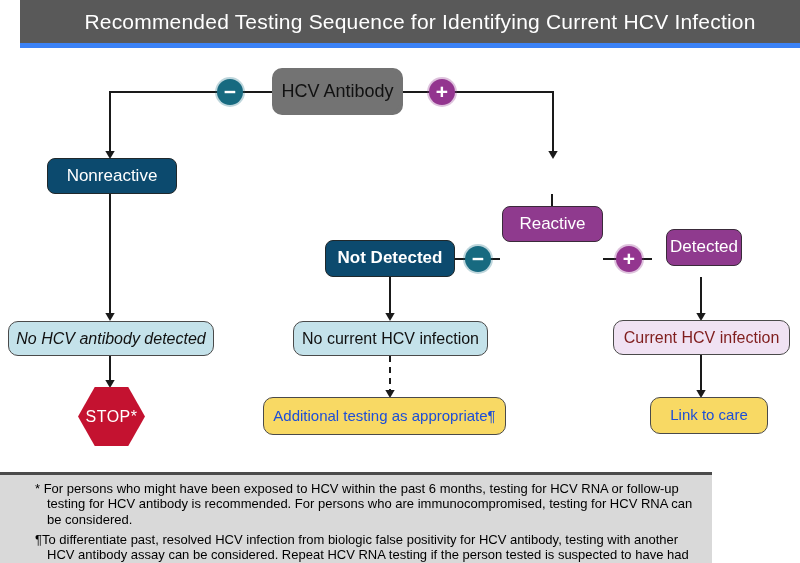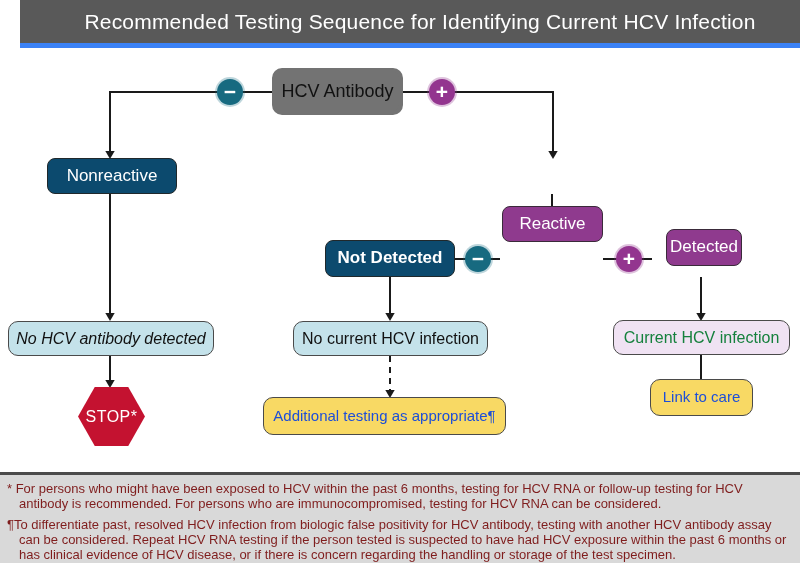--- a/index.html
+++ b/index.html
@@ -19,21 +19,21 @@
   .ln{fill:none;stroke:#1a1a1a;stroke-width:2;}
   .dashed{stroke-dasharray:6 5;}
   .node{
     position:absolute;z-index:1;box-sizing:border-box;
     display:flex;align-items:center;justify-content:center;text-align:center;line-height:1.1;
   }
   .orange{background:#737373;border:4px solid #737373;border-radius:10px;font-size:18px;color:#111;}
   .teal{background:#0c4a6e;border:1.5px solid #20282b;border-radius:8px;font-size:17px;color:#fff;}
   .purple{background:#8F3A8E;border:1.5px solid #3a2a3a;border-radius:8px;font-size:17px;color:#fff;}
   .lightblue{background:#C4E2EA;border:1.4px solid #4a4a4a;border-radius:10px;font-size:16px;color:#111;}
-  .lavender{background:#F0E2F3;border:1.4px solid #4a4a4a;border-radius:10px;font-size:16px;color:#15803d;}
+  .lavender{background:#F0E2F3;border:1.4px solid #4a4a4a;border-radius:10px;font-size:16px;color:#7f1d1d;}
   .yellow{background:#F8D964;border:1.5px solid #4a4a4a;border-radius:10px;font-size:15px;color:#1d4ed8;}
   .stop{
     background:#C41230;color:#fff;font-size:16px;letter-spacing:.5px;z-index:2;
     clip-path:polygon(25% 0%,75% 0%,100% 50%,75% 100%,25% 100%,0% 50%);
   }
   .sign{
     position:absolute;z-index:2;width:26px;height:26px;border-radius:50%;
     display:flex;align-items:center;justify-content:center;
     color:#fff;font-size:21px;font-weight:700;line-height:1;padding-bottom:2px;box-sizing:border-box;
   }
@@ -44,30 +44,30 @@
   #b-nonreactive{left:47px;top:115px;width:130px;height:36px;}
   #b-reactive{left:502px;top:115px;width:101px;height:36px;margin-top:48px;}
   #b-notdetected{left:325px;top:197px;width:130px;height:37px;font-weight:bold;}
   #b-rna{left:500px;top:191px;width:103px;height:49px;}
   #b-detected{left:652px;top:186px;width:76px;height:37px;margin-left:14px;}
   #b-noab{left:8px;top:278px;width:206px;height:35px;font-style:italic;}
   #b-nocur{left:293px;top:278px;width:195px;height:35px;}
   #b-cur{left:613px;top:277px;width:177px;height:35px;}
   #b-stop{left:78px;top:344px;width:67px;height:59px;}
   #b-addtest{left:263px;top:354px;width:243px;height:38px;}
-  #b-link{left:650px;top:336px;width:103px;height:37px;text-align:right;}
+  #b-link{left:650px;top:354px;width:118px;height:37px;text-align:right;}
   #s-ab-neg{left:217px;top:36px;}
   #s-ab-pos{left:429px;top:36px;}
   #s-rna-neg{left:465px;top:203px;}
   #s-rna-pos{left:616px;top:203px;}
   
   .footer{
-    position:absolute;left:0;top:472px;width:800px;height:91px;box-sizing:border-box;
-    background:#D9D9D9;border-top:3px solid #4B4B4B;padding:6px 8px 0 7px;
-    font-size:13px;line-height:1.18;color:#7f1d1d;
+    position:absolute;left:0;top:472px;width:712px;height:91px;box-sizing:border-box;
+    background:#D9D9D9;border-top:3px solid #4B4B4B;padding:6px 8px 0 35px;
+    font-size:13px;line-height:1.18;color:#000000;
   }
   .footnote{margin:0 0 5px 0;padding-left:12px;text-indent:-12px;}
 </style>
 </head>
 <body>
 
 <div class="stage">
 
   <header class="title-bar">
     <h1>Recommended Testing Sequence for Identifying Current HCV Infection</h1>

